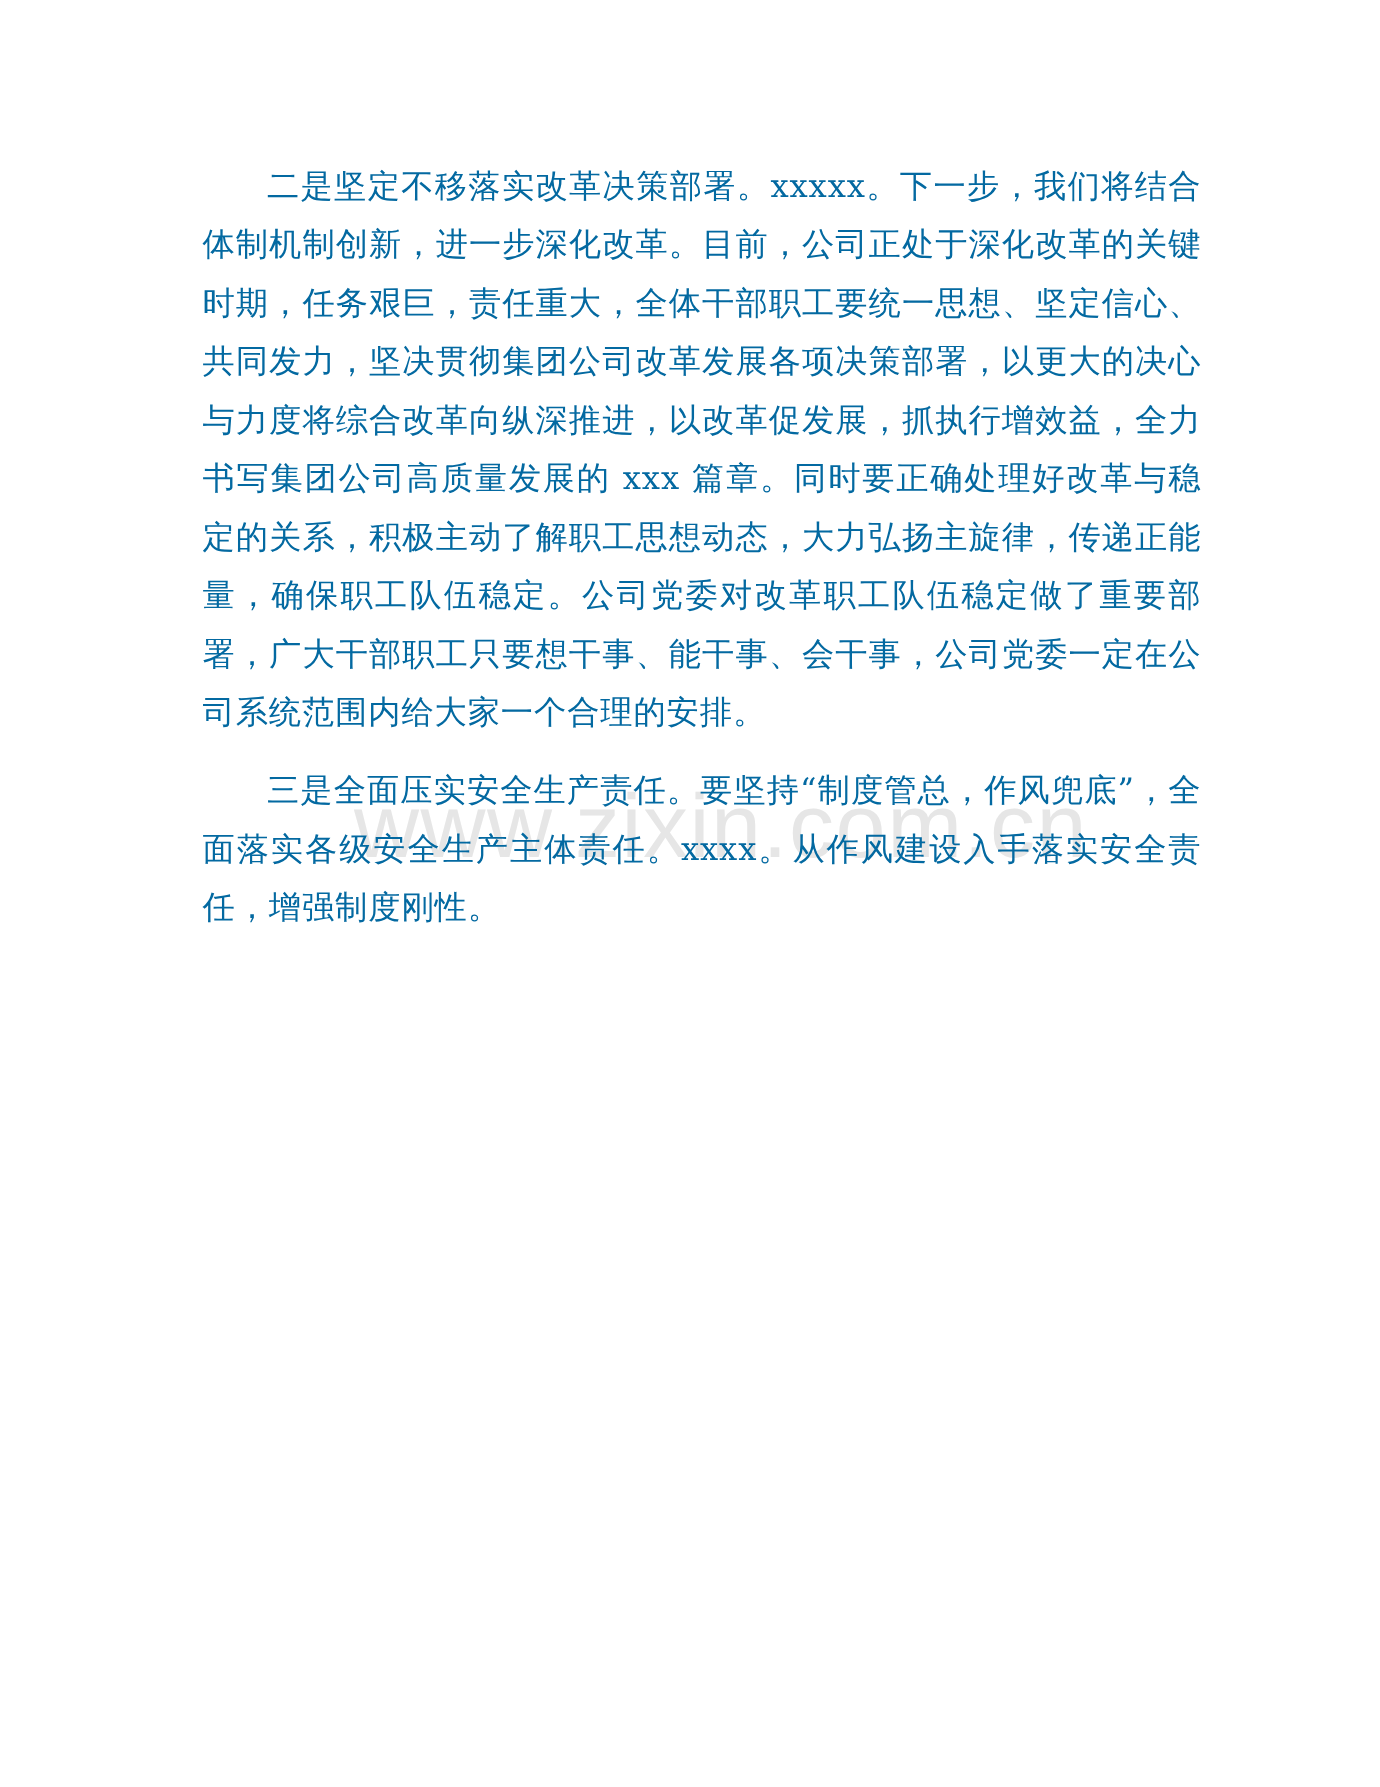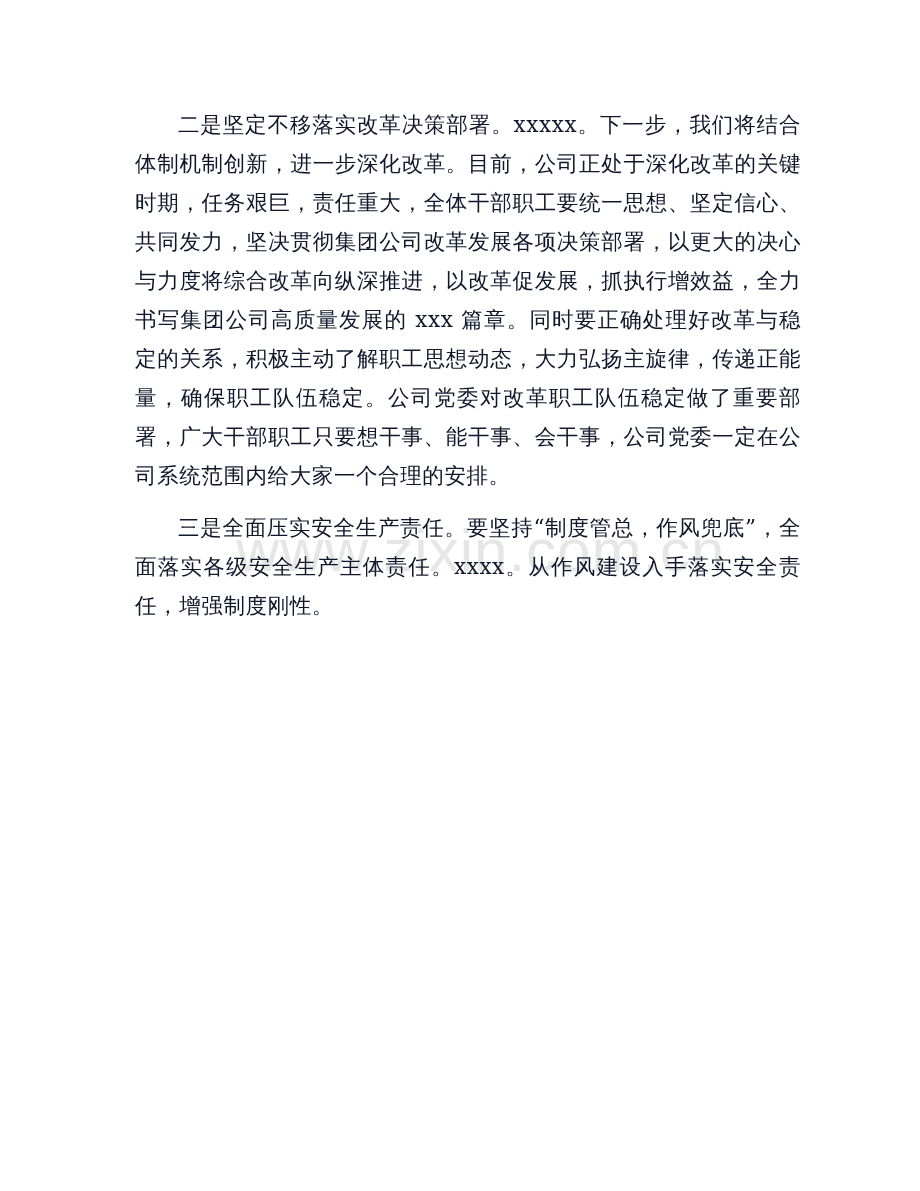--- a/index.html
+++ b/index.html
@@ -3,21 +3,21 @@
 <meta charset="utf-8">
 <style>
   html, body { margin: 0; padding: 0; background: #ffffff; }
   body { width: 920px; height: 1191px; position: relative; overflow: hidden; }
   .page { position: absolute; left: 0; top: 0; width: 920px; height: 1191px; background: #fff; }
   .content { position: absolute; left: 135px; top: 105px; width: 666px; }
   .para {
     font-family: "DejaVu Serif", "Liberation Serif", serif;
     font-size: 21.5px;
     line-height: 39px;
-    color: #0f172a;
+    color: #0369a1;
     text-align: justify;
     text-align-last: left;
     text-indent: 43px;
     margin: 0 0 13px 0;
     letter-spacing: 0.6px;
     word-break: break-all;
   }
   .watermark {
     position: absolute;
     left: 236px; top: 516px;

